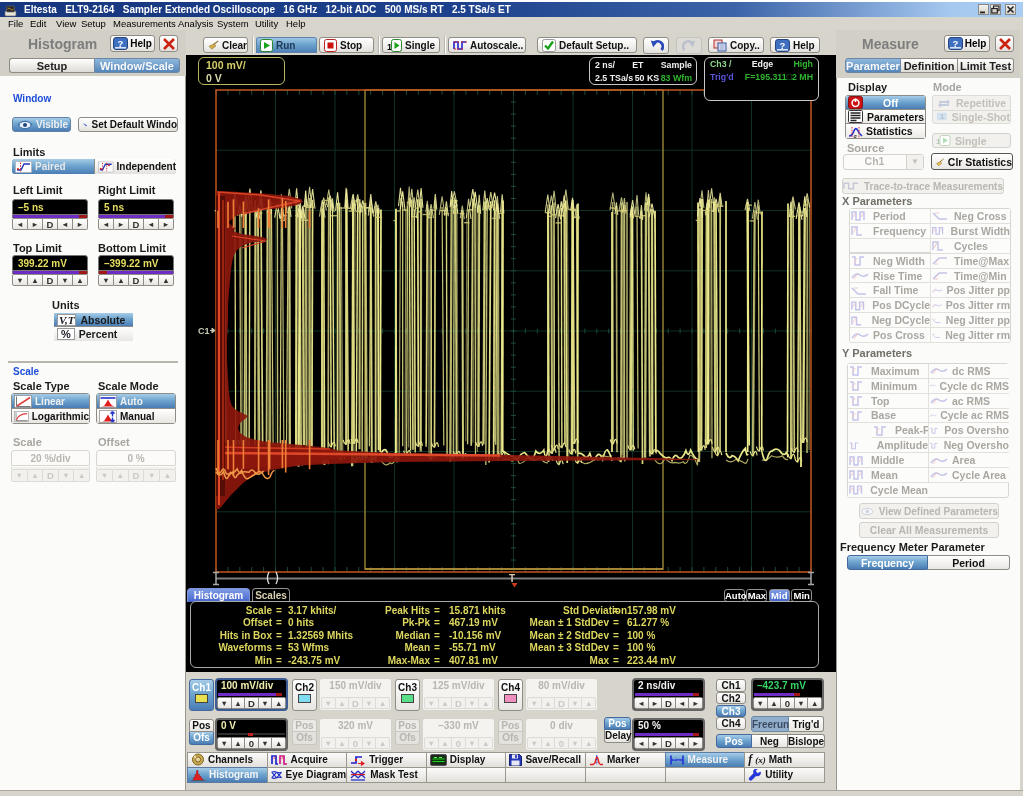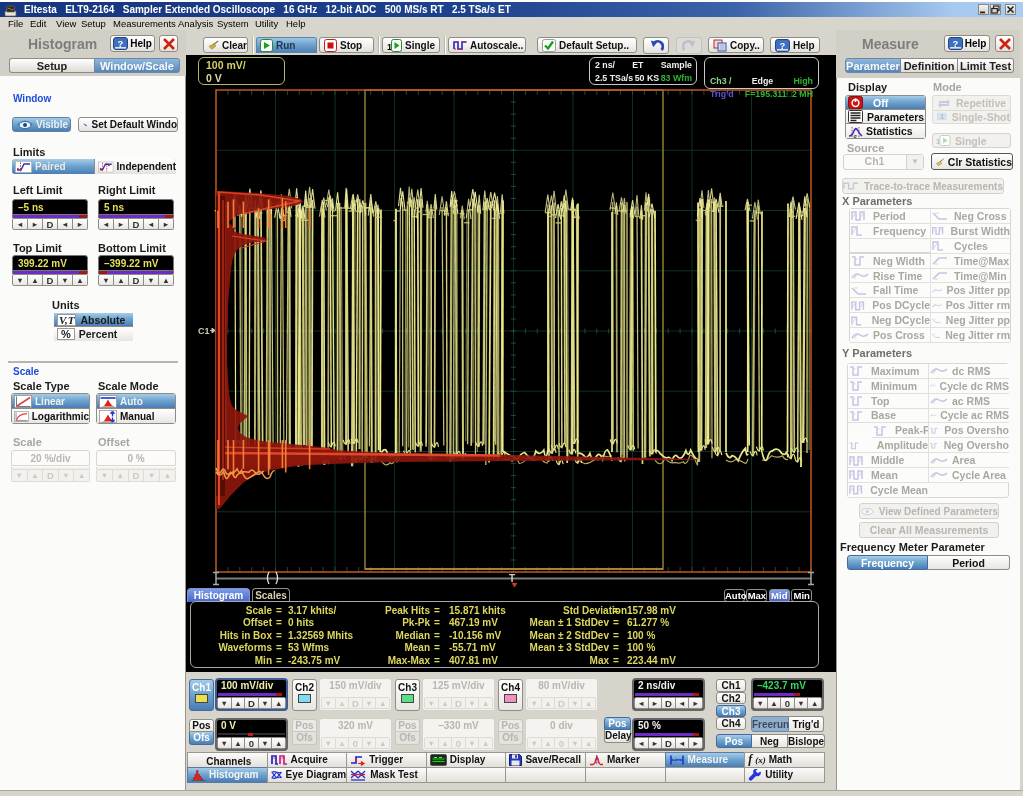--- a/index.html
+++ b/index.html
@@ -783,21 +783,21 @@
       <span>2 ns/</span>
       <span>ET</span>
       <span>Sample</span>
     </div>
     <div style="display:flex;justify-content:space-between;font-size:8.8px;font-weight:bold;line-height:12px;">
       <span style="color:#f0f0f0">2.5 TSa/s</span>
       <span style="color:#f0f0f0">50 KS</span>
       <span style="color:#2fb52f">83 Wfm</span>
     </div>
   </div>
-<div class="ab" style="left:704px;top:57px;width:115px;height:32px;border:1px solid #c8c8c8;border-radius:6px;background:#000;padding:17px 5px 0 5px;">
+<div class="ab" style="left:704px;top:57px;width:115px;height:44px;border:1px solid #c8c8c8;border-radius:6px;background:#000;padding:0 5px 0 5px;">
     <div style="display:flex;justify-content:space-between;font-size:8.8px;font-weight:bold;line-height:13px;">
       <span style="color:#8fd48f">Ch3&nbsp;/</span>
       <span style="color:#f0f0f0">Edge</span>
       <span style="color:#2fb52f">High</span>
     </div>
     <div style="display:flex;justify-content:space-between;font-size:8.8px;font-weight:bold;line-height:12px;">
       <span style="color:#5b54d8">Trig'd</span>
       <span style="color:#2fb52f">F=195.311□2 MH</span>
     </div>
   </div>
@@ -979,21 +979,21 @@
     <div>►</div>
     <div class="dd">D</div>
     <div>◄</div>
     <div>►</div>
   </div>
 <div class="ab" style="left:751px;top:716px;width:38px;height:16px;background:#92aecd;border:1px solid #6d87a6;border-radius:3px 0 0 3px;text-align:center;font-size:10px;font-weight:bold;color:#3c4c60;line-height:15px;">Freerun</div>
 <div class="ab" style="left:789px;top:716px;width:35px;height:16px;background:linear-gradient(#fff,#e8e6e2);border:1px solid #8f8c85;border-left:none;border-radius:0 3px 3px 0;text-align:center;font-size:10px;font-weight:bold;color:#111;line-height:15px;">Trig'd</div>
 <div class="ab blue" style="left:716px;top:734px;width:36px;height:14px;border:1px solid #44699c;border-radius:3px 0 0 3px;text-align:center;font-size:10px;font-weight:bold;color:#fff;line-height:13px;">Pos</div>
 <div class="ab" style="left:752px;top:734px;width:36px;height:14px;background:linear-gradient(#fff,#e8e6e2);border:1px solid #8f8c85;border-left:none;text-align:center;font-size:10px;font-weight:bold;color:#111;line-height:13px;">Neg</div>
 <div class="ab" style="left:788px;top:734px;width:37px;height:14px;background:linear-gradient(#fff,#e8e6e2);border:1px solid #8f8c85;border-left:none;border-radius:0 3px 3px 0;text-align:center;font-size:10px;font-weight:bold;color:#111;line-height:13px;">Bislope</div>
-<div class="ab" style="left:188.0px;top:752px;width:80.6px;height:15.5px;border:1px solid #9a978f;margin-left:-1px;display:flex;align-items:center;gap:3px;padding-left:3px;font-size:10px;font-weight:bold;color:#111;background:linear-gradient(#fbfbfa,#e2e0db);overflow:hidden;flex-direction:column;">
+<div class="ab" style="left:188.0px;top:752px;width:80.6px;height:15.5px;border:1px solid #9a978f;margin-left:-1px;display:flex;align-items:center;gap:3px;padding-left:3px;font-size:10px;font-weight:bold;color:#111;background:linear-gradient(#fbfbfa,#e2e0db);overflow:hidden;">
     <svg width="14" height="13" viewBox="0 0 14 13">
       <circle cx="7" cy="6.5" r="5.5" fill="#caa84e" stroke="#7d6526"></circle>
       <circle cx="7" cy="6.5" r="2.6" fill="#e8d49a" stroke="#7d6526"></circle>
       <path d="M3 3 L5 5" stroke="#f4ecd0" stroke-width="1.2"></path>
     </svg>
     <span>Channels</span>
   </div>
 <div class="ab" style="left:267.6px;top:752px;width:80.6px;height:15.5px;border:1px solid #9a978f;margin-left:-1px;display:flex;align-items:center;gap:3px;padding-left:3px;font-size:10px;font-weight:bold;color:#111;background:linear-gradient(#fbfbfa,#e2e0db);overflow:hidden;">
     <svg width="17" height="12" viewBox="0 0 17 12">
       <path d="M1 10 V2 H5 V10 H7" stroke="#2222cc" stroke-width="1.7" fill="none"></path>
@@ -1094,21 +1094,21 @@
     <svg width="14" height="14" viewBox="0 0 14 14">
       <path d="M2 2 L12 12 M12 2 L2 12" stroke="#cc2211" stroke-width="2.6"></path>
     </svg>
   </div>
 <div class="ab blue2" style="left:845px;top:58px;width:56px;height:15px;border:1px solid #6c86a4;border-radius:3px 0 0 3px;font-size:11px;font-weight:bold;color:#f8f8f8;text-align:center;line-height:14px;">Parameter</div>
 <div class="ab" style="left:901px;top:58px;width:57px;height:15px;border:1px solid #8f8c85;border-left:none;font-size:11px;font-weight:bold;color:#222;text-align:center;line-height:14px;background:linear-gradient(#fff,#dddbd6);">Definition</div>
 <div class="ab" style="left:958px;top:58px;width:56px;height:15px;border:1px solid #8f8c85;border-left:none;border-radius:0 3px 3px 0;font-size:11px;font-weight:bold;color:#222;text-align:center;line-height:14px;background:linear-gradient(#fff,#dddbd6);">Limit Test</div>
 <div class="ab lbl" style="left:848px;top:81px;width:60px;height:12px;">Display</div>
 <div class="ab lbl" style="left:933px;top:81px;width:60px;height:12px;color:#a8a5a0;">Mode</div>
 <div class="ab" style="left:845px;top:95px;width:81px;height:44px;border:1px solid #8f8c85;border-radius:3px;"></div>
-<div class="ab blue" style="left:846px;top:96px;width:79px;height:14px;display:flex;align-items:center;gap:10px;padding-left:2px;font-size:10.5px;font-weight:bold;border-bottom:1px solid #8f8c85;">
+<div class="ab blue" style="left:846px;top:96px;width:79px;height:14px;display:flex;align-items:center;gap:20px;padding-left:2px;font-size:10.5px;font-weight:bold;border-bottom:1px solid #8f8c85;">
     <svg width="15" height="13" viewBox="0 0 15 13">
       <rect x="0.5" y="0.5" width="14" height="12" rx="2" fill="#cc1212" stroke="#881010"></rect>
       <circle cx="7.5" cy="7" r="3.4" fill="none" stroke="#fff" stroke-width="1.5"></circle>
       <path d="M7.5 2.5 V6" stroke="#fff" stroke-width="1.6"></path>
     </svg>
     <span style="color:#fff">Off</span>
   </div>
 <div class="ab" style="left:846px;top:110px;width:79px;height:14px;display:flex;align-items:center;gap:4px;padding-left:2px;font-size:10.5px;font-weight:bold;color:#111;background:linear-gradient(#fff,#eceae6);border-bottom:1px solid #8f8c85;">
     <svg width="15" height="13" viewBox="0 0 15 13">
       <rect x="0.5" y="0.5" width="14" height="12" rx="1" fill="#fff" stroke="#333"></rect>

